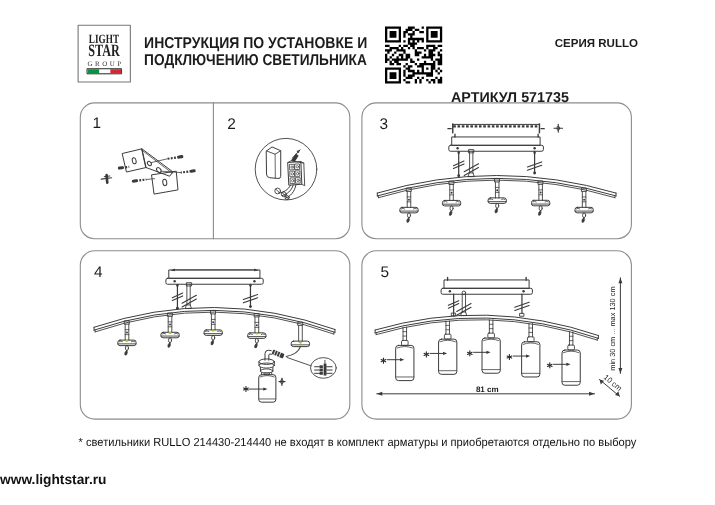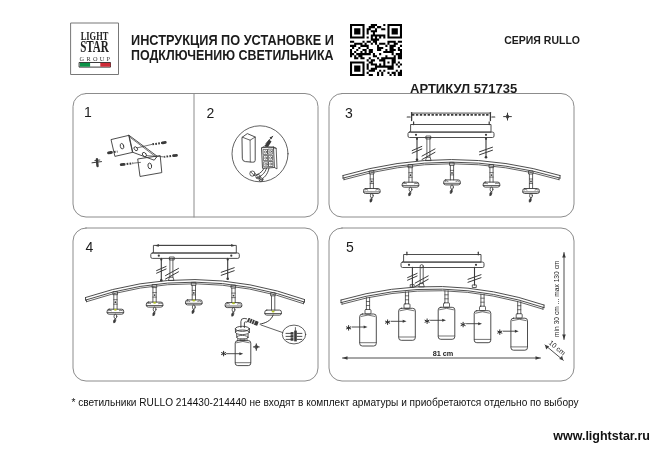--- a/index.html
+++ b/index.html
@@ -4,21 +4,21 @@
 <style>
 html,body{margin:0;padding:0;background:#fff;}
 .page{position:relative;width:650px;height:459px;background:#fff;font-family:"Liberation Sans",sans-serif;overflow:hidden;}
 .abs{position:absolute;}
 .t1,.t2{left:131px;font-size:14.3px;font-weight:bold;color:#1c1c1c;white-space:nowrap;transform-origin:0 0;}
 .t1{top:31.5px;transform:scaleX(0.89);}
 .t2{top:46.5px;transform:scaleX(0.87);}
 .ser{left:420px;top:34px;width:160px;text-align:right;font-size:10.5px;font-weight:bold;color:#1c1c1c;}
 .art{left:410px;top:49px;width:180px;text-align:left;font-size:13px;font-weight:bold;color:#1c1c1c;margin-top:32px;}
 .foot1{left:0;top:396px;width:650px;text-align:center;font-size:10.6px;color:#111;transform:scaleX(0.954);transform-origin:325px 0;}
-.foot2{left:0;top:429px;width:650px;text-align:right;font-size:12.5px;font-weight:bold;color:#111;}
+.foot2{left:0;top:429px;width:650px;text-align:left;font-size:12.5px;font-weight:bold;color:#111;}
 .logol1{left:71px;top:30.5px;width:47px;text-align:center;font-family:"Liberation Serif",serif;font-weight:bold;font-size:11.5px;color:#222;line-height:11px;transform:scaleX(0.73);transform-origin:23.5px 0;}
 .logol2{left:71px;top:39.5px;width:47px;text-align:center;font-family:"Liberation Serif",serif;font-weight:bold;font-size:15.8px;color:#222;line-height:13px;transform:scaleX(0.70);transform-origin:23.5px 0;}
 .logol3{left:71.5px;top:54.5px;width:49px;text-align:center;font-family:"Liberation Serif",serif;font-size:6.3px;color:#333;letter-spacing:2.3px;}
 </style>
 </head>
 <body>
 <div class="page">
 <svg class="abs" style="left:0;top:0" width="650" height="459" viewBox="0 0 650 459" fill="none" stroke-linecap="round" stroke-linejoin="round">
 
 <rect x="71" y="23" width="47.5" height="51.5" fill="#fff" stroke="#777" stroke-width="1"></rect>

